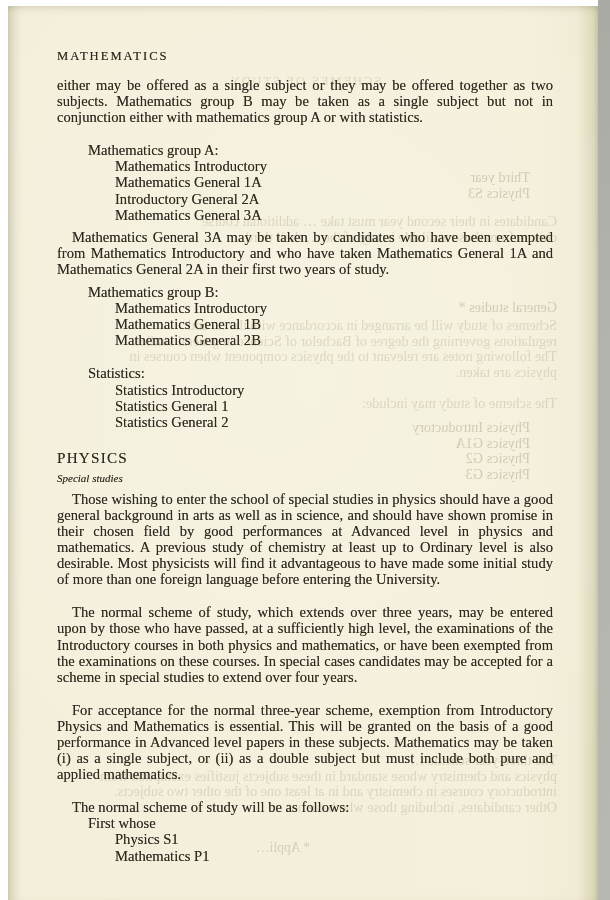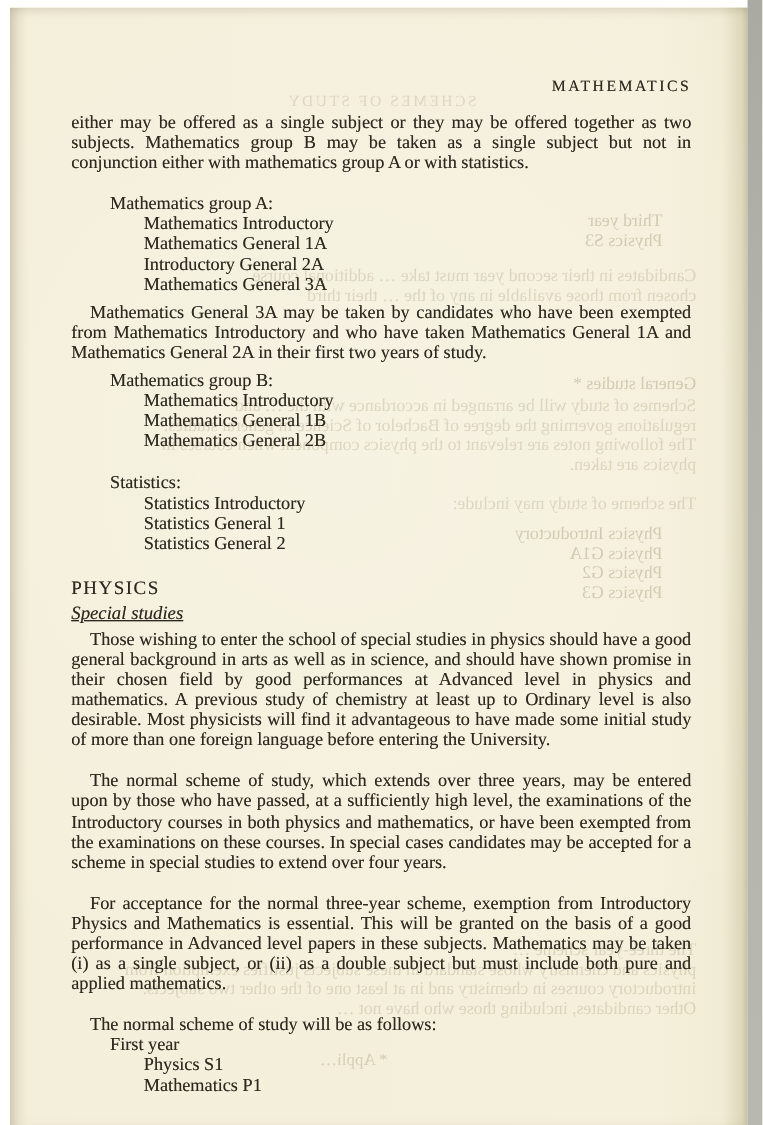--- a/index.html
+++ b/index.html
@@ -40,22 +40,22 @@
   .content {
     position: absolute;
     left: 57px; top: 6px;
     width: 496px;
     color: #2e2920;
     font-size: 14.6px;
     line-height: 16.1px;
     text-shadow: 0 0 0.35px rgba(46,41,32,0.55);
   }
   .running-head {
-    margin-top: 56px;
-    text-align: right;
+    margin-top: 43px;
+    text-align: left;
     font-size: 12.6px;
     letter-spacing: 2px;
     line-height: 14px;
   }
   .para { text-align: justify; }
   .para.indent { text-indent: 15px; }
   .p-intro   { margin-top: 14px; }
   .list-label { margin-left: 31px; }
   .list-item  { margin-left: 58px; }
   .gap4 { margin-top: 4px; }
@@ -64,23 +64,22 @@
   .gap7 { margin-top: 7px; }
   .section-heading {
     margin-top: 19px;
     font-size: 15.2px;
     letter-spacing: 1.2px;
     line-height: 18px;
   }
   .sub-heading {
     margin-top: 3px;
     font-style: italic;
-    font-size: 15px;
+    font-size: 11px;
     line-height: 17px;
-    text-decoration: underline;
   }
   .hang {
     margin-left: 58px;
     padding-left: 28px;
     text-indent: -28px;
     margin-top: 36px;
   }
   .folio {
     margin-top: 5px;
     text-align: center;
@@ -201,20 +200,20 @@
     <div class="sub-heading">Special studies</div>
 
     <div class="para indent gap4">Those wishing to enter the school of special studies in physics should have a good general background in arts as well as in science, and should have shown promise in their chosen field by good performances at Advanced level in physics and mathematics. A previous study of chemistry at least up to Ordinary level is also desirable. Most physicists will find it advantageous to have made some initial study of more than one foreign language before entering the University.</div>
 
     <div class="para indent gap5">The normal scheme of study, which extends over three years, may be entered upon by those who have passed, at a sufficiently high level, the examinations of the Introductory courses in both physics and mathematics, or have been exempted from the examinations on these courses. In special cases candidates may be accepted for a scheme in special studies to extend over four years.</div>
 
     <div class="para indent gap5">For acceptance for the normal three-year scheme, exemption from Introductory Physics and Mathematics is essential. This will be granted on the basis of a good performance in Advanced level papers in these subjects. Mathematics may be taken (i) as a single subject, or (ii) as a double subject but must include both pure and applied mathematics.</div>
 
     <div class="para indent gap5">The normal scheme of study will be as follows:</div>
 
-    <div class="list-label">First year</div>
+    <div class="list-label">First whose</div>
     <div class="list-item">Physics S1</div>
     <div class="list-item">Mathematics P1</div>
     <div class="hang">An introductory or one-year course in Russian for science students, philosophy, geology or an approved alternative subject.</div>
 
     <div class="folio">455</div>
   </div>
 </div>
 
 </body></html>

